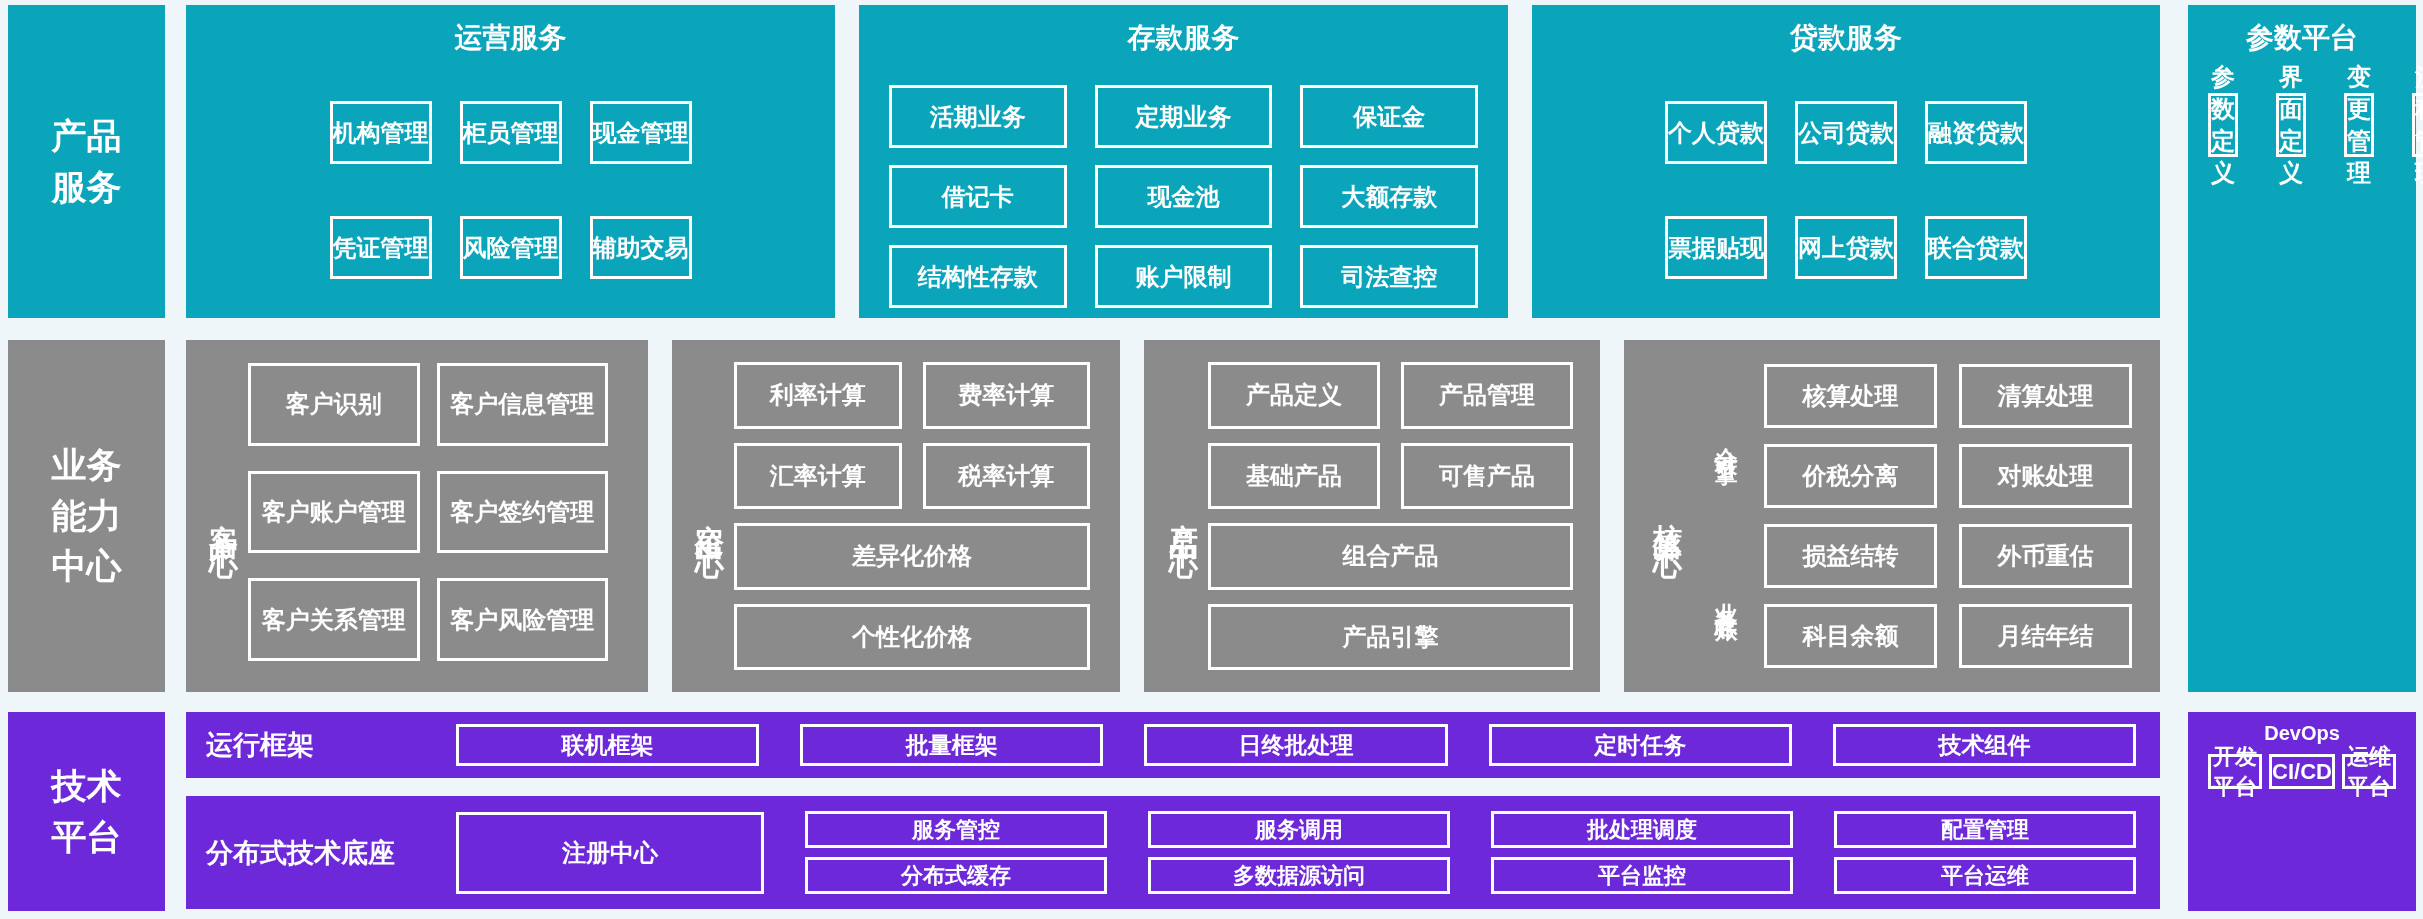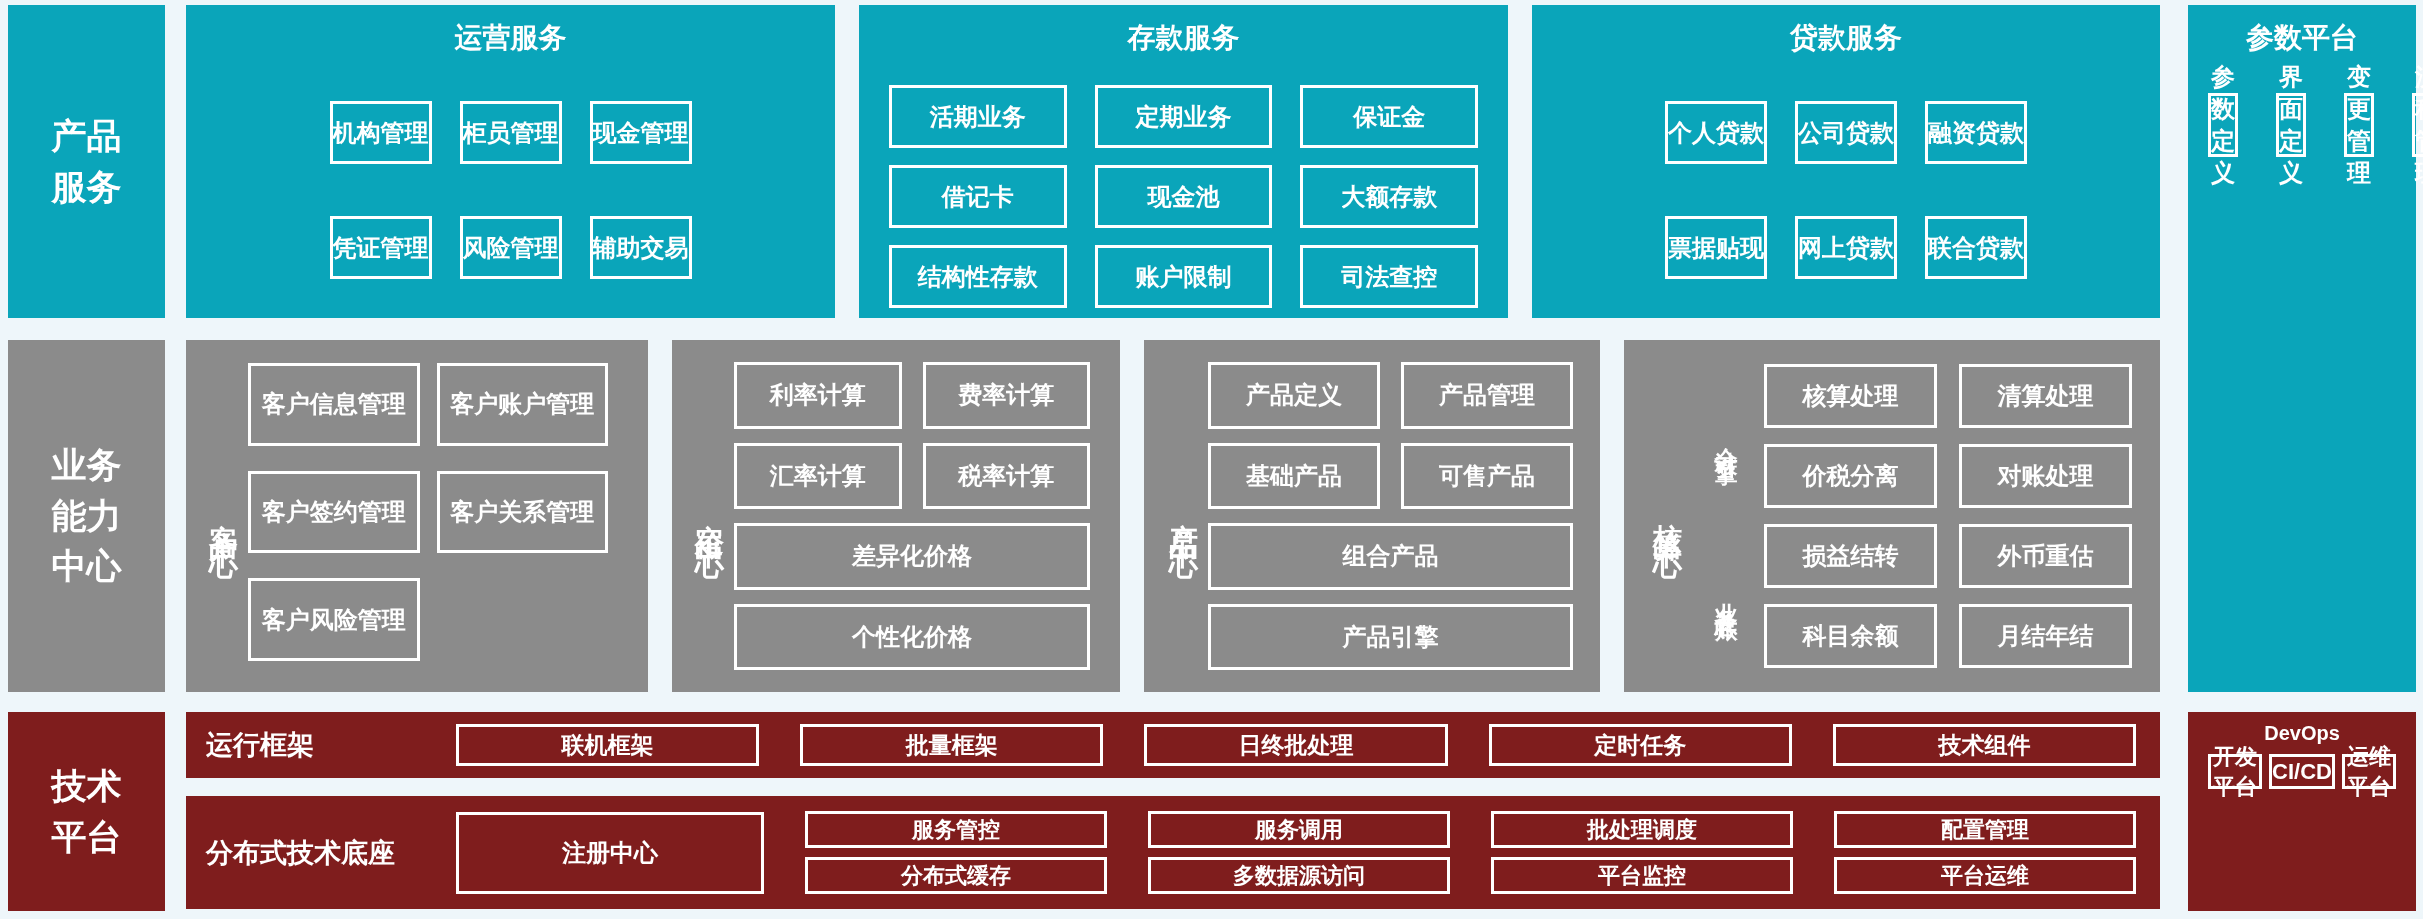--- a/index.html
+++ b/index.html
@@ -9,21 +9,21 @@
     width: 2423px;
     height: 919px;
     background: #eef6fa;
     font-family: "Liberation Sans", sans-serif;
     font-weight: bold;
     color: #ffffff;
     overflow: hidden;
   }
   .teal { background: #0aa5ba; }
   .gray { background: #8b8b8b; }
-  .blue { background: #7f1d1d; }
+  .blue { background: #6d28d9; }
 
   
   .colLabel {
     position: absolute;
     left: 8px;
     width: 157px;
     display: flex;
     align-items: center;
     justify-content: center;
     text-align: center;
@@ -204,20 +204,21 @@
       <div class="box">参数发布</div>
       <div class="box">参数对比</div>
     </div>
   </div>
 
   <div class="panel gray" id="panel-customer">
     <div class="vwrap">
       <div class="vtext">客户中心</div>
     </div>
     <div class="gridCustomer">
+      <div class="box">客户识别</div>
       <div class="box">客户信息管理</div>
       <div class="box">客户账户管理</div>
       <div class="box">客户签约管理</div>
       <div class="box">客户关系管理</div>
       <div class="box">客户风险管理</div>
     </div>
   </div>
 
   <div class="panel gray" id="panel-pricing">
     <div class="vwrap">

